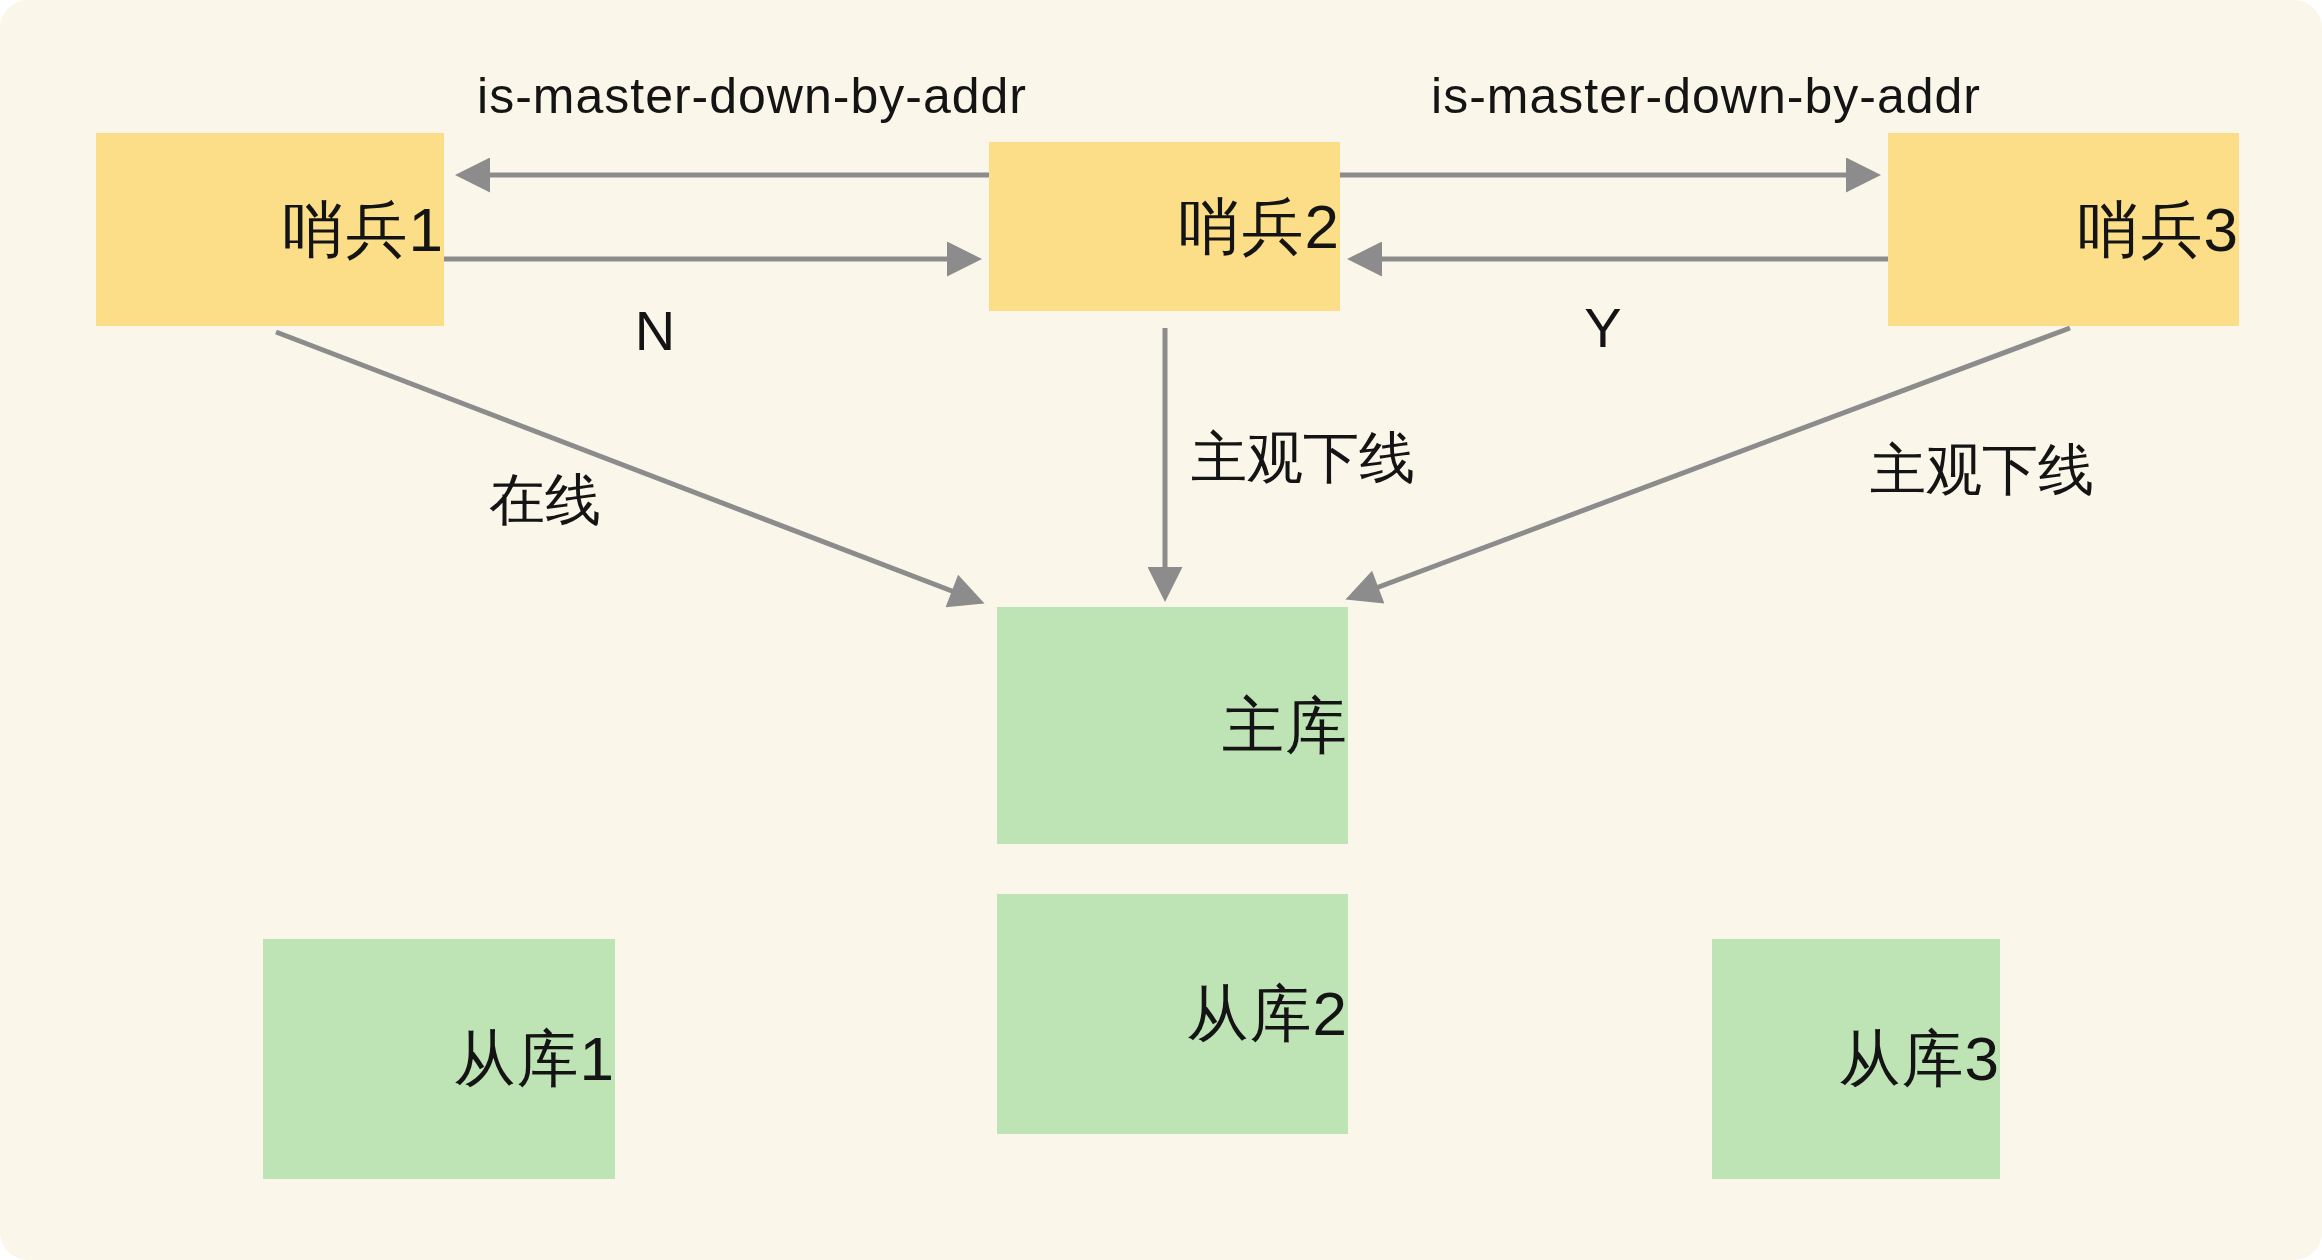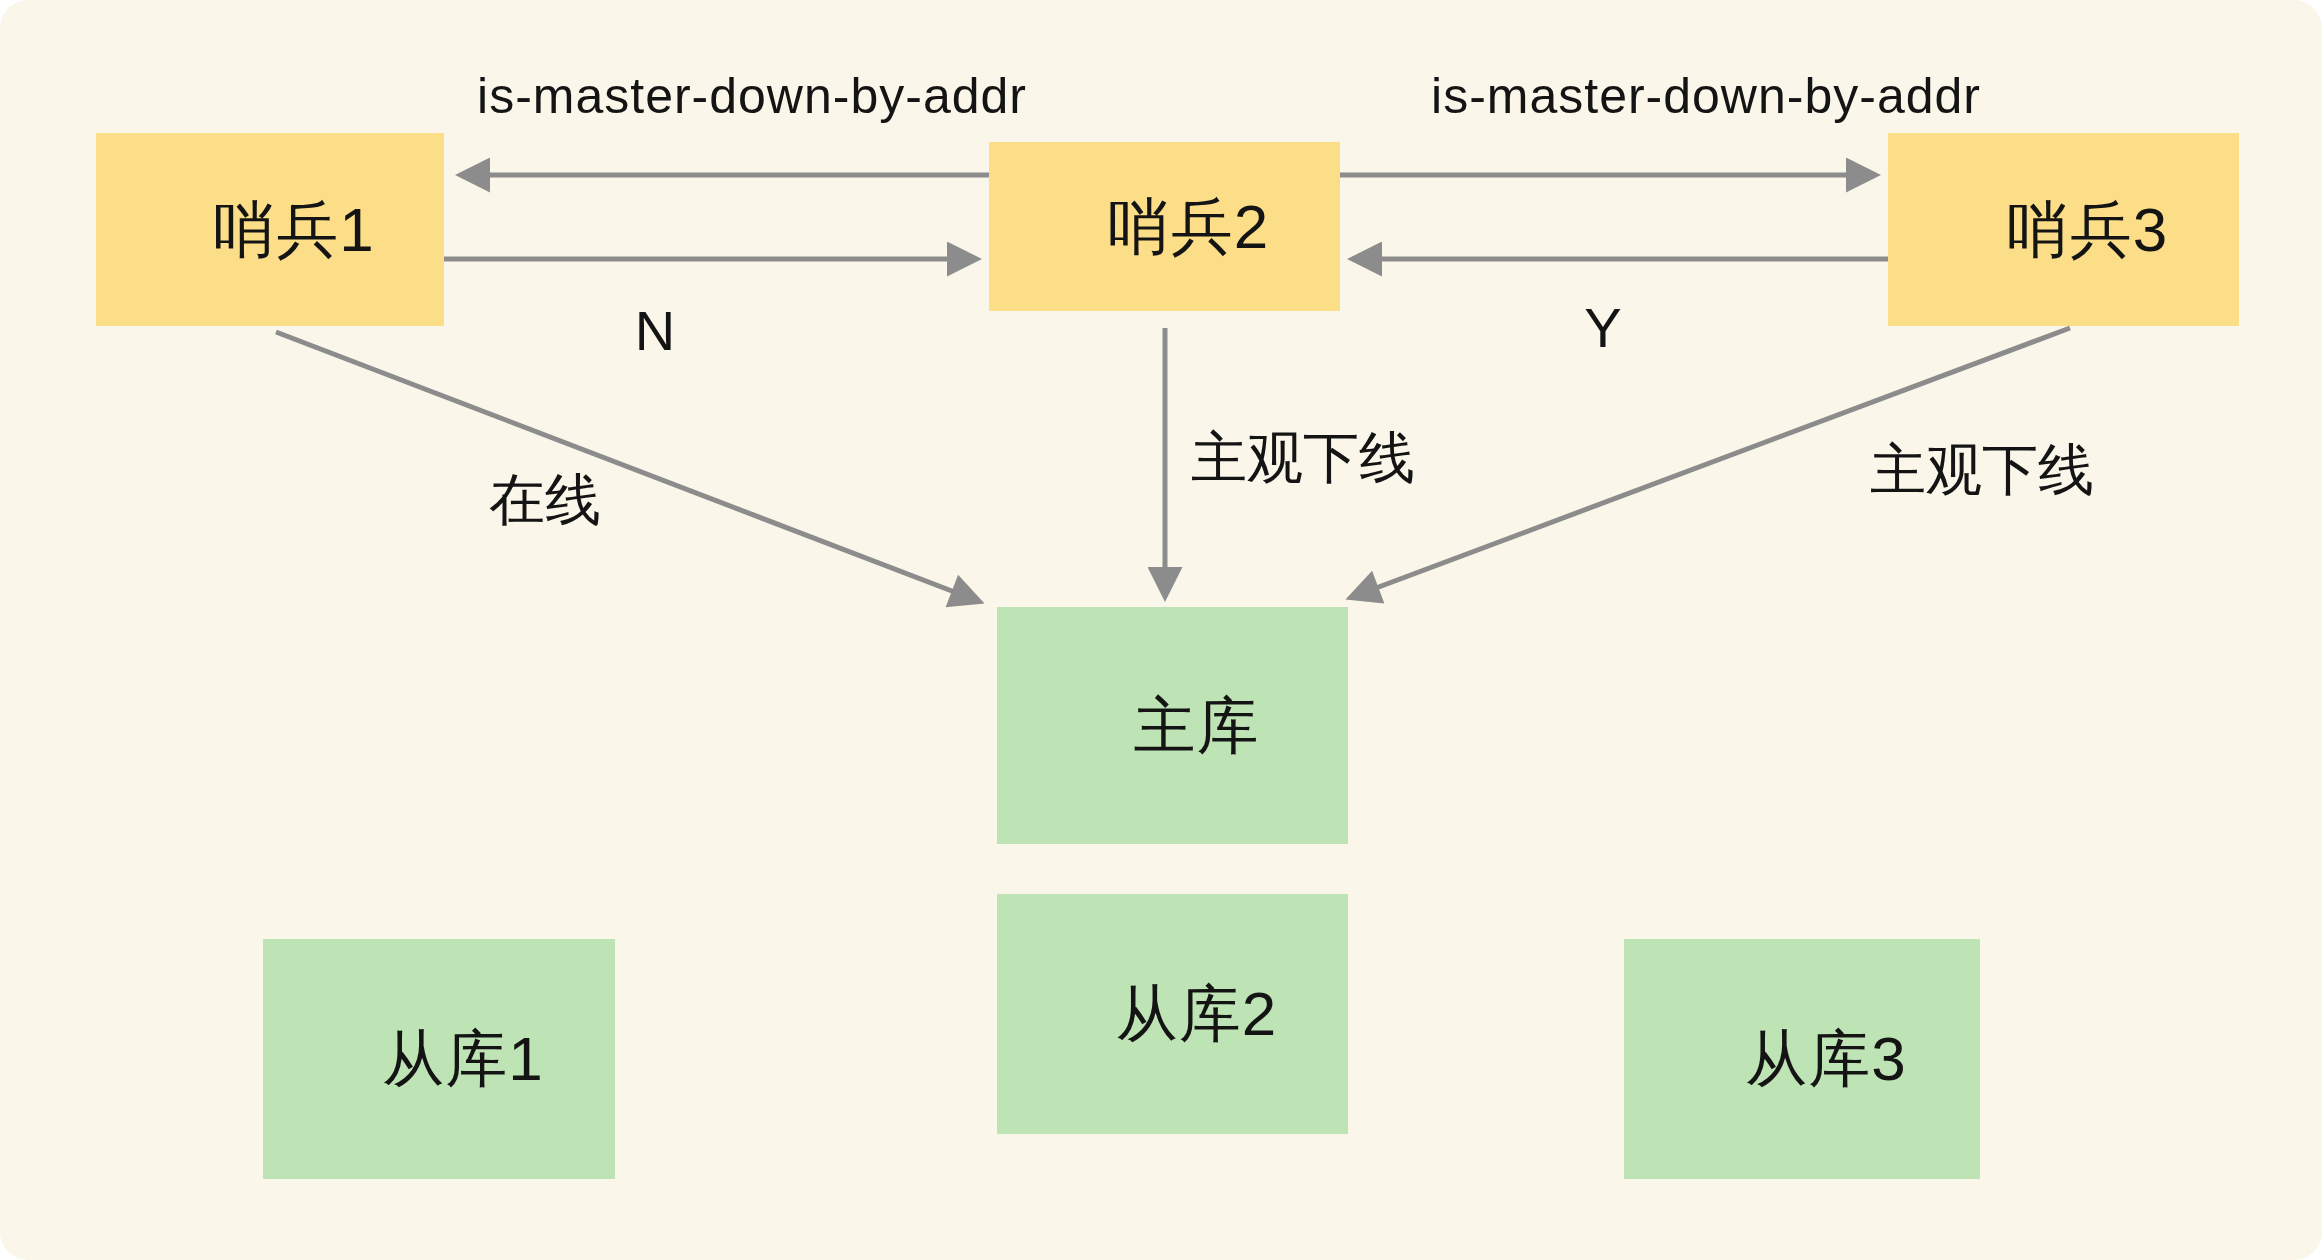--- a/index.html
+++ b/index.html
@@ -17,21 +17,21 @@
     color:var(--ink);
   }
   .canvas{
     position:absolute;left:0;top:0;width:2322px;height:1260px;
     background:var(--bg);border-radius:28px;
   }
   .edges{position:absolute;left:0;top:0;width:2322px;height:1260px;}
   .edges line{stroke:var(--arrow);stroke-width:5;}
   .edges .head{fill:var(--arrow);}
   .node{
-    position:absolute;display:flex;align-items:center;justify-content:center;
+    position:absolute;display:flex;align-items:center;justify-content:flex-end;
     font-size:62px;line-height:1;letter-spacing:1px;padding-left:48px;
   }
   .node.sentinel{background:var(--sentinel);}
   .node.db{background:var(--db);margin-left:8px;}
   .edge-label{
     position:absolute;transform:translate(-50%,-50%);
     white-space:nowrap;font-size:56px;line-height:1;
   }
   .edge-label.latin{font-size:50px;letter-spacing:1px;}
 </style>
@@ -68,21 +68,21 @@
   <div class="node db" style="left:989px;top:607px;width:351px;height:237px;">
     <span>主库</span>
   </div>
 
   <div class="node db" style="left:255px;top:939px;width:352px;height:240px;">
     <span>从库1</span>
   </div>
   <div class="node db" style="left:989px;top:894px;width:351px;height:240px;">
     <span>从库2</span>
   </div>
-  <div class="node db" style="left:1616px;top:939px;width:356px;height:240px;">
+  <div class="node db" style="left:1704px;top:939px;width:288px;height:240px;">
     <span>从库3</span>
   </div>
 
   <div class="edge-label latin" style="left:752px;top:96px;">is-master-down-by-addr</div>
   <div class="edge-label latin" style="left:1706px;top:96px;">is-master-down-by-addr</div>
   <div class="edge-label" style="left:655px;top:331px;">N</div>
   <div class="edge-label" style="left:1603px;top:328px;">Y</div>
   <div class="edge-label" style="left:545px;top:500px;">在线</div>
   <div class="edge-label" style="left:1303px;top:458px;">主观下线</div>
   <div class="edge-label" style="left:1982px;top:470px;">主观下线</div>

